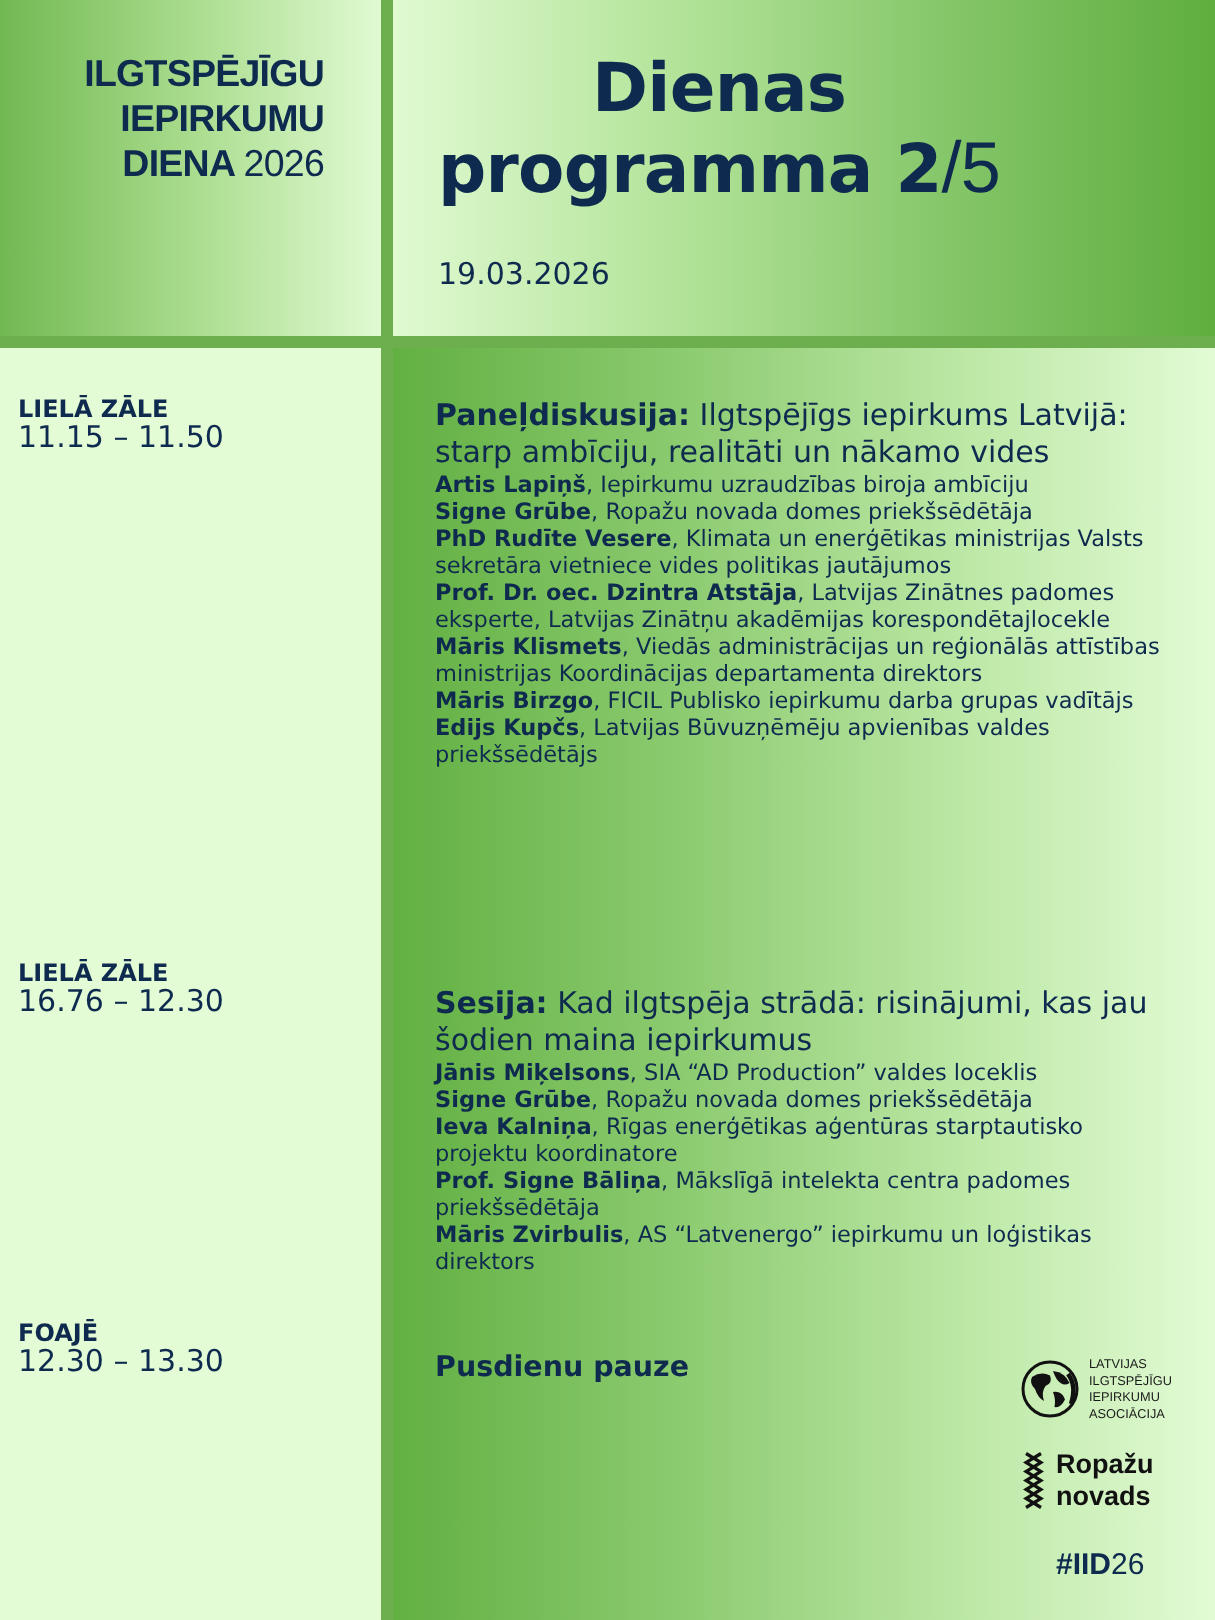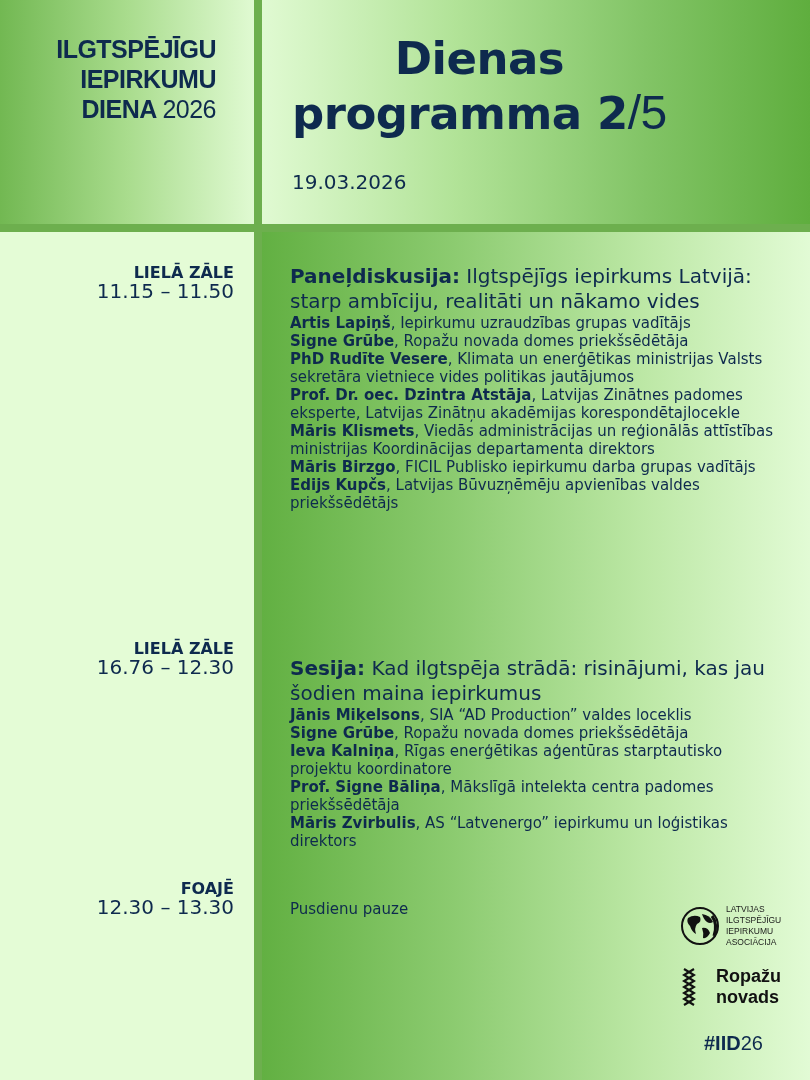--- a/index.html
+++ b/index.html
@@ -38,35 +38,35 @@
     position: absolute; left: 30px; top: 32px;
     font-family: "DejaVu Sans", sans-serif; font-weight: bold;
     font-size: 45px; line-height: 54px; letter-spacing: -0.5px; text-align: center;
   }
   .page-title .total { font-weight: 300; font-family: "Liberation Sans", sans-serif; font-weight: 400; font-size: 48px; }
   .page-date {
     position: absolute; left: 30px; top: 170px;
     font-size: 20px; font-weight: normal;
   }
   .slot {
-    position: absolute; right: 20px; text-align: right; left: 0;
+    position: absolute; right: 20px; left: 12px;
     padding-right: 0;
   }
   .slot .room { font-weight: bold; font-size: 16px; line-height: 18px; }
   .slot .time { font-size: 20px; line-height: 18px; }
   .session {
     position: absolute; left: 28px; right: 30px;
   }
   .session .title {
     font-size: 20px; line-height: 25px; font-weight: normal;
   }
   .session .title b { font-weight: bold; }
   .speaker { font-size: 15px; line-height: 18px; }
   .speaker b { font-weight: bold; }
-  .lunch { font-size: 15px; font-weight: normal; position: absolute; left: 28px; }
+  .lunch { font-size: 19px; font-weight: bold; position: absolute; left: 28px; }
   .logo-block { position: absolute; }
   .lisa-text {
     font-family: "Liberation Sans", sans-serif; font-size: 8.5px; line-height: 11px;
     color: #1a1a1a; text-transform: uppercase;
   }
   .ropazu-text {
     font-family: "Liberation Sans", sans-serif; font-weight: bold;
     font-size: 18px; line-height: 21px; color: #111;
   }
   .hashtag { font-family: "Liberation Sans", sans-serif; font-size: 20px; color: #0e2a4e; }
@@ -103,21 +103,21 @@
   <div class="slot" style="top:648px; right:20px;">
     <div class="room">FOAJĒ</div>
     <div class="time">12.30 – 13.30</div>
   </div>
 </div>
 
 <div class="cell" id="bottom-right">
   <div class="session" style="top:32px;">
     <div class="title"><b>Paneļdiskusija:</b> <span>Ilgtspējīgs iepirkums Latvijā: starp ambīciju, realitāti un nākamo vides</span></div>
     <div class="speakers">
-      <div class="speaker"><b>Artis Lapiņš</b><span>, Iepirkumu uzraudzības grupas vadītājs</span></div>
+      <div class="speaker"><b>Artis Lapiņš</b><span>, Iepirkumu uzraudzības biroja ambīciju</span></div>
       <div class="speaker"><b>Signe Grūbe</b><span>, Ropažu novada domes priekšsēdētāja</span></div>
       <div class="speaker"><b>PhD Rudīte Vesere</b><span>, Klimata un enerģētikas ministrijas Valsts sekretāra vietniece vides politikas jautājumos</span></div>
       <div class="speaker"><b>Prof. Dr. oec. Dzintra Atstāja</b><span>, Latvijas Zinātnes padomes eksperte, Latvijas Zinātņu akadēmijas korespondētajlocekle</span></div>
       <div class="speaker"><b>Māris Klismets</b><span>, Viedās administrācijas un reģionālās attīstības ministrijas Koordinācijas departamenta direktors</span></div>
       <div class="speaker"><b>Māris Birzgo</b><span>, FICIL Publisko iepirkumu darba grupas vadītājs</span></div>
       <div class="speaker"><b>Edijs Kupčs</b><span>, Latvijas Būvuzņēmēju apvienības valdes priekšsēdētājs</span></div>
     </div>
   </div>
 
   <div class="session" style="top:424px;">
@@ -142,21 +142,21 @@
       <path d="M32 10 Q38 18 34 30" fill="none" stroke="#111" stroke-width="3"></path>
     </svg>
     <div class="lisa-text">
       <div>LATVIJAS</div>
       <div>ILGTSPĒJĪGU</div>
       <div>IEPIRKUMU</div>
       <div>ASOCIĀCIJA</div>
     </div>
   </div>
 
-  <div class="logo-block" style="left:420px; top:734px; display:flex; align-items:center; gap:20px;">
+  <div class="logo-block" style="left:420px; top:734px; display:flex; align-items:center; gap:8px;">
     <svg width="14" height="38" viewBox="0 0 14 38">
       <g fill="none" stroke="#111" stroke-width="2.2">
         <path d="M2 1 L12 7 L2 13 L12 19 L2 25 L12 31 L2 37"></path>
         <path d="M12 1 L2 7 L12 13 L2 19 L12 25 L2 31 L12 37"></path>
       </g>
     </svg>
     <div class="ropazu-text">
       <div>Ropažu</div>
       <div>novads</div>
     </div>

